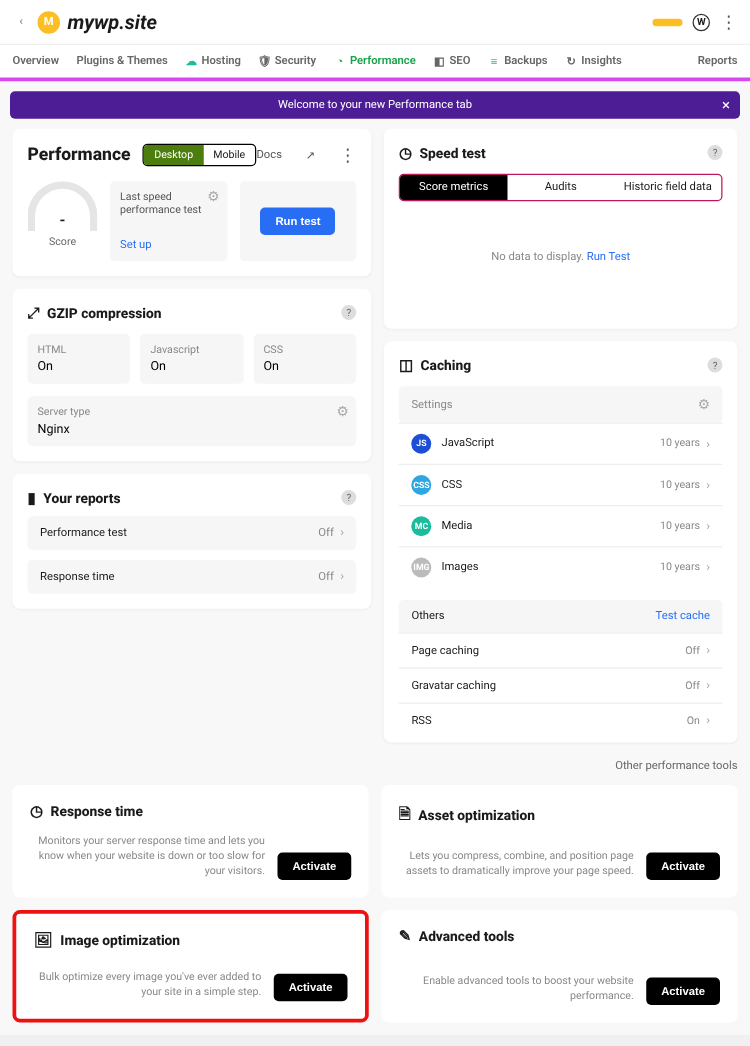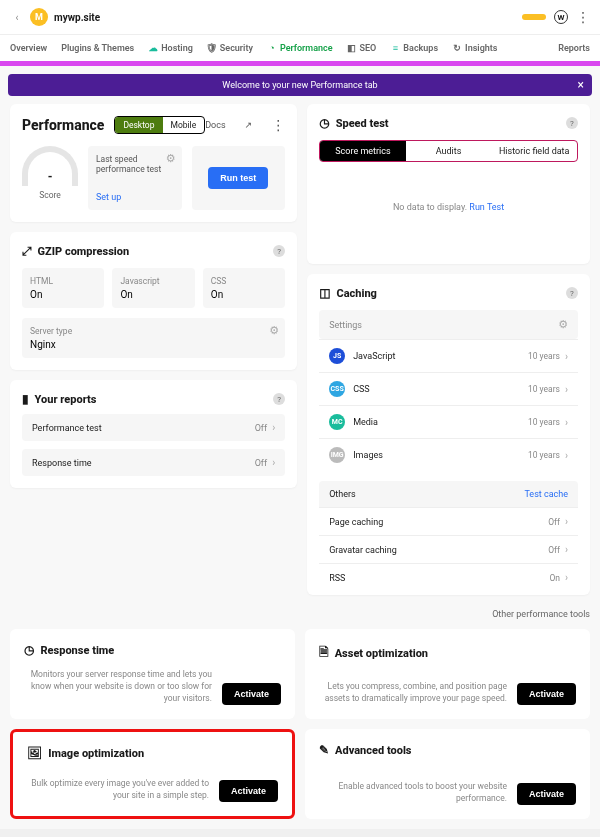--- a/index.html
+++ b/index.html
@@ -1,26 +1,26 @@
 <!DOCTYPE html>
 <html><head>
 <meta charset="utf-8">
 <style>
 * { box-sizing: border-box; margin: 0; padding: 0; }
 body { font-family: -apple-system, BlinkMacSystemFont, "Segoe UI", Roboto, sans-serif; background: #f0f0f0; color: #1a1a1a; font-size: 10px; width: 600px; }
 .container { width: 600px; background: #f8f8f8; }
 .topbar { display: flex; align-items: center; padding: 8px 10px; background: #fff; border-bottom: 1px solid #eee; }
 .back-btn { width: 14px; height: 14px; display: flex; align-items: center; justify-content: center; color: #888; cursor: pointer; margin-right: 6px; }
 .site-badge { width: 18px; height: 18px; border-radius: 50%; background: #fbbf24; color: #fff; display: flex; align-items: center; justify-content: center; font-size: 9px; font-weight: bold; margin-right: 6px; }
-.site-name { font-weight: 700; font-size: 10px; }
+.site-name { font-weight: 700; font-size: 16px; font-style: italic; }
 .topbar-right { margin-left: auto; display: flex; align-items: center; gap: 8px; }
 .pill { width: 24px; height: 6px; background: #fbbf24; border-radius: 3px; }
 .wp-icon { width: 14px; height: 14px; border: 1.5px solid #333; border-radius: 50%; display: flex; align-items: center; justify-content: center; font-size: 8px; font-weight: bold; }
 .kebab { font-size: 14px; color: #555; cursor: pointer; }
-.navbar { display: flex; align-items: center; padding: 8px 10px; background: #fff; border-bottom: 5px solid #d946ef; gap: 14px; font-size: 9px; font-weight: 600; color: #666; }
+.navbar { display: flex; align-items: center; padding: 8px 10px; background: #fff; border-bottom: 3px solid #d946ef; gap: 14px; font-size: 9px; font-weight: 600; color: #666; }
 .nav-item { display: flex; align-items: center; gap: 3px; cursor: pointer; }
 .nav-item.active { color: #17a24a; }
 .nav-dot { width: 10px; height: 10px; display: inline-flex; align-items: center; justify-content: center; }
 .reports-link { margin-left: auto; color: #666; }
 .banner { margin: 8px; background: #4c1d95; color: #fff; padding: 6px 10px; border-radius: 4px; display: flex; align-items: center; justify-content: center; position: relative; font-size: 9px; }
 .banner-close { position: absolute; right: 8px; cursor: pointer; font-size: 12px; }
 .grid { display: grid; grid-template-columns: 1fr 1fr; gap: 10px; padding: 0 10px 10px; }
 .card { background: #fff; border-radius: 6px; padding: 12px; box-shadow: 0 1px 2px rgba(0,0,0,0.04); }
 .head-row { display: flex; align-items: center; }
 .h2 { font-size: 14px; font-weight: 800; }

